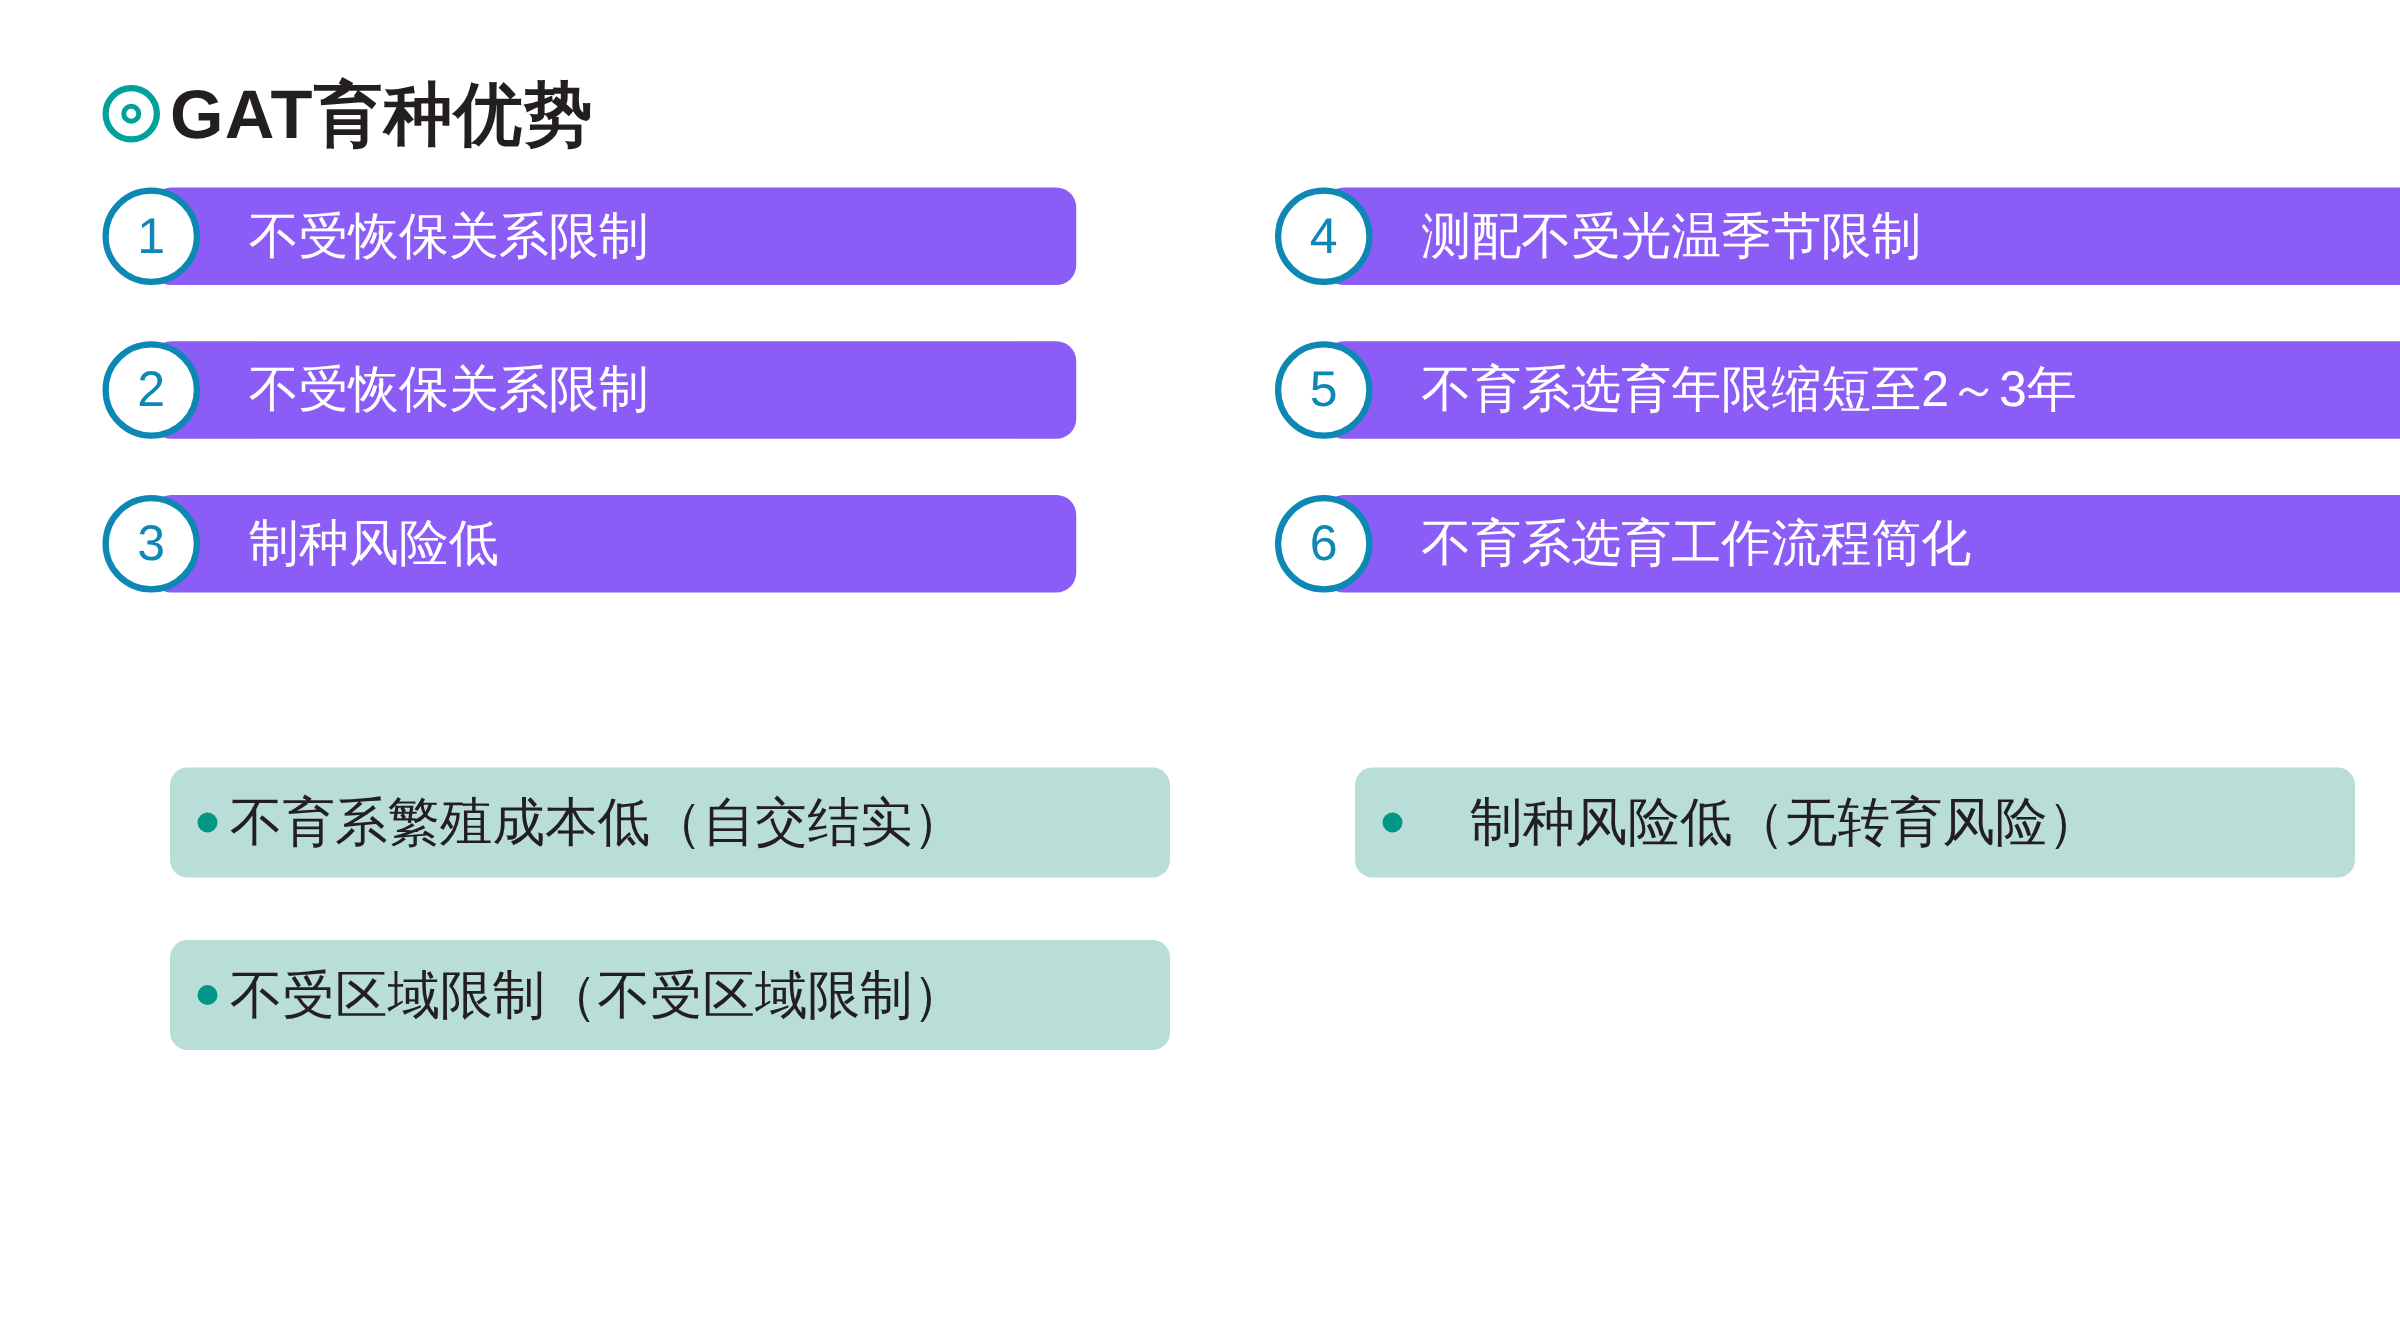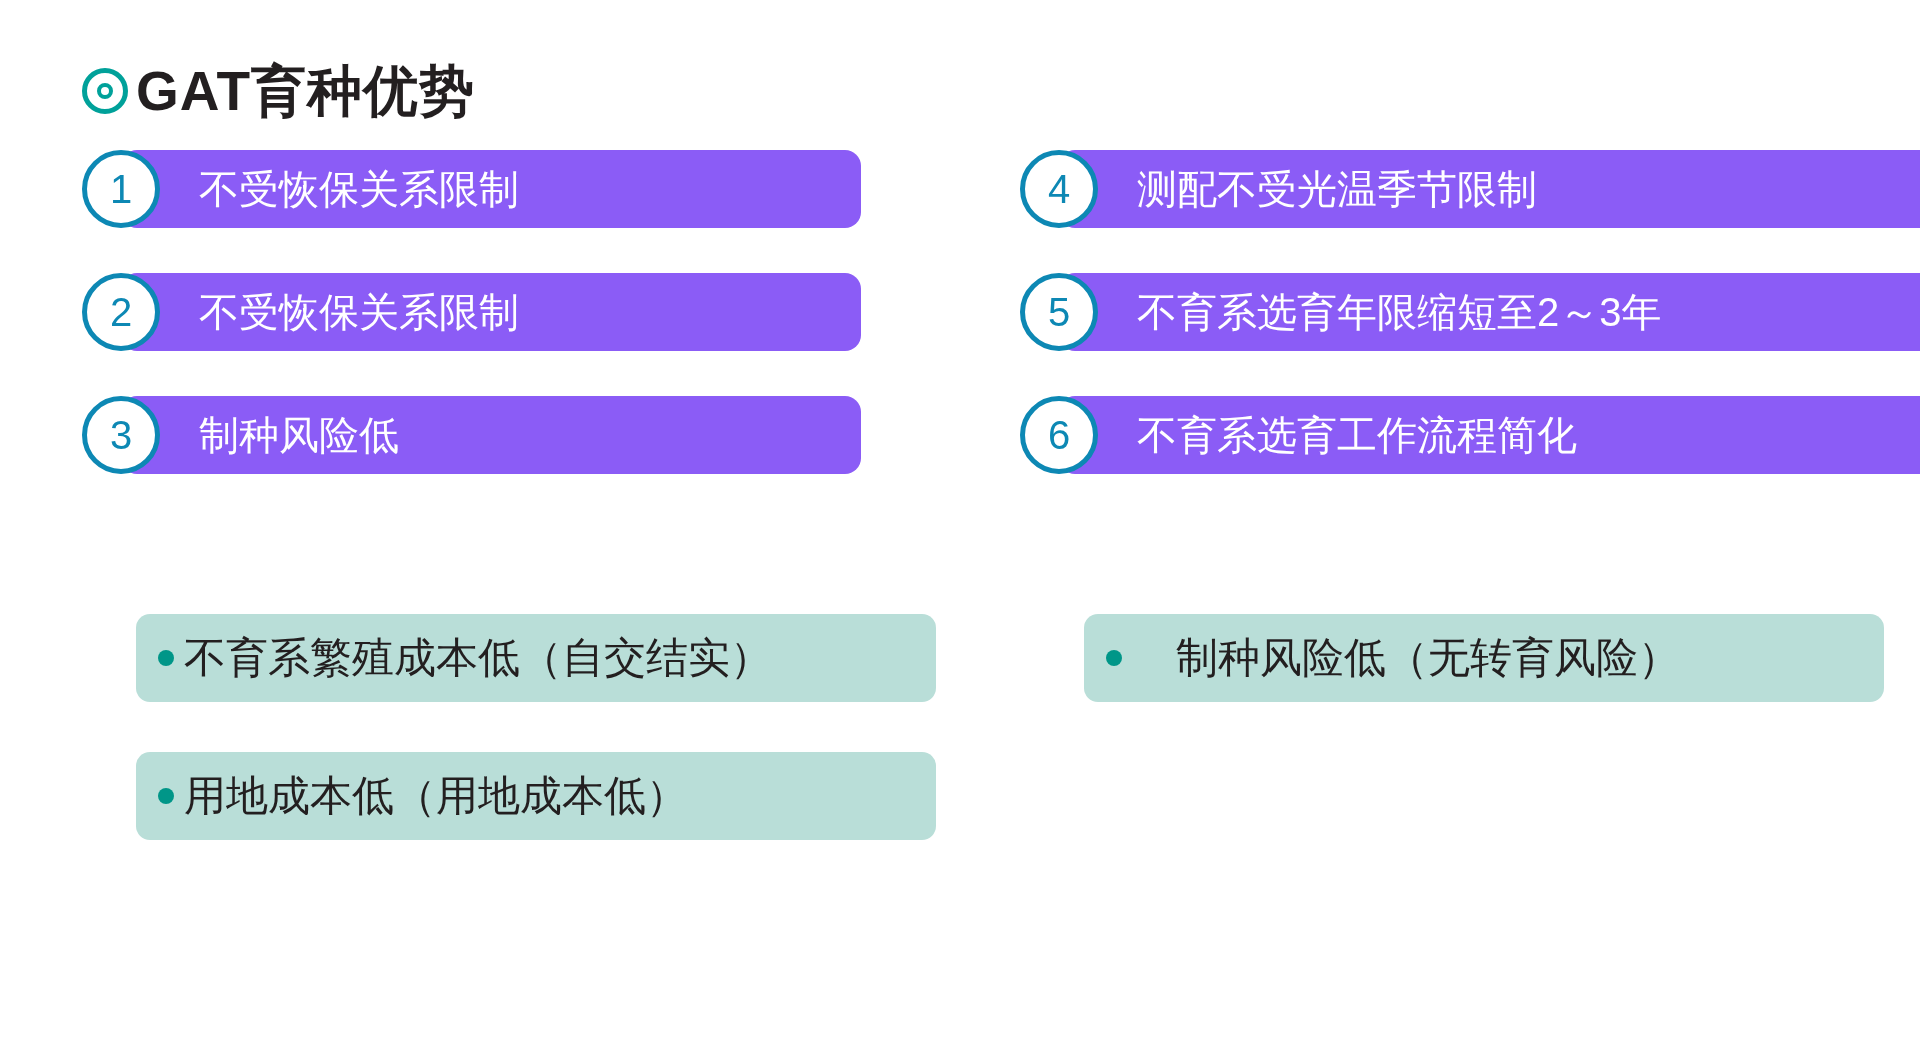--- a/index.html
+++ b/index.html
@@ -215,21 +215,21 @@
 
     <div class="pill-grid" style="height:240px; margin-top:24px;margin-left:36px;">
 
       <div class="bullet-box" style="left:100px; top:0px; width:800px;">
         <span class="dot"></span>
         <span class="bullet-label">不育系繁殖成本低（自交结实）</span>
       </div>
 
       <div class="bullet-box" style="left:100px; top:138px; width:800px;">
         <span class="dot"></span>
-        <span class="bullet-label">用地成本低（用地成本低）</span>
+        <span class="bullet-label">不受区域限制（不受区域限制）</span>
       </div>
 
       <div class="bullet-box" style="left:1048px; top:0px; width:800px;gap:44px;">
         <span class="dot"></span>
         <span class="bullet-label">制种风险低（无转育风险）</span>
       </div>
 
     </div>
   </div>
 

